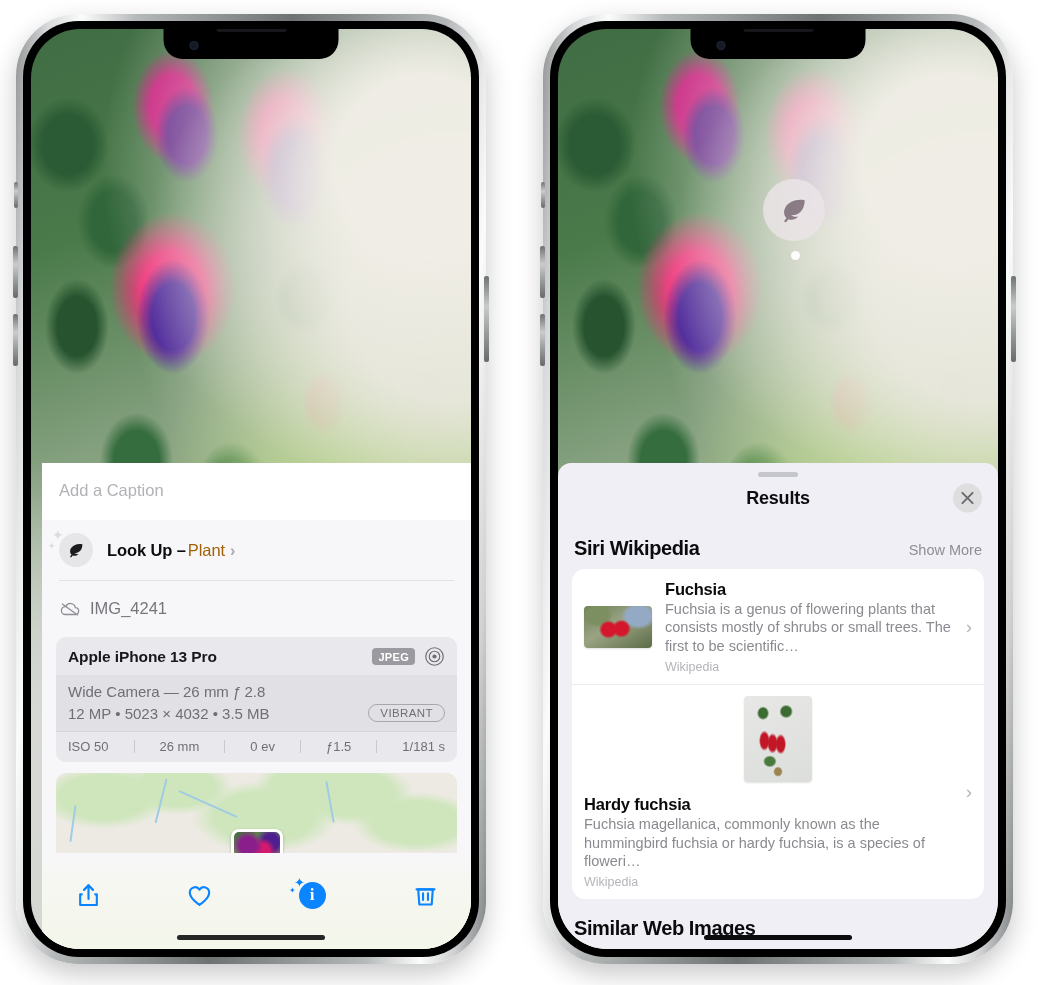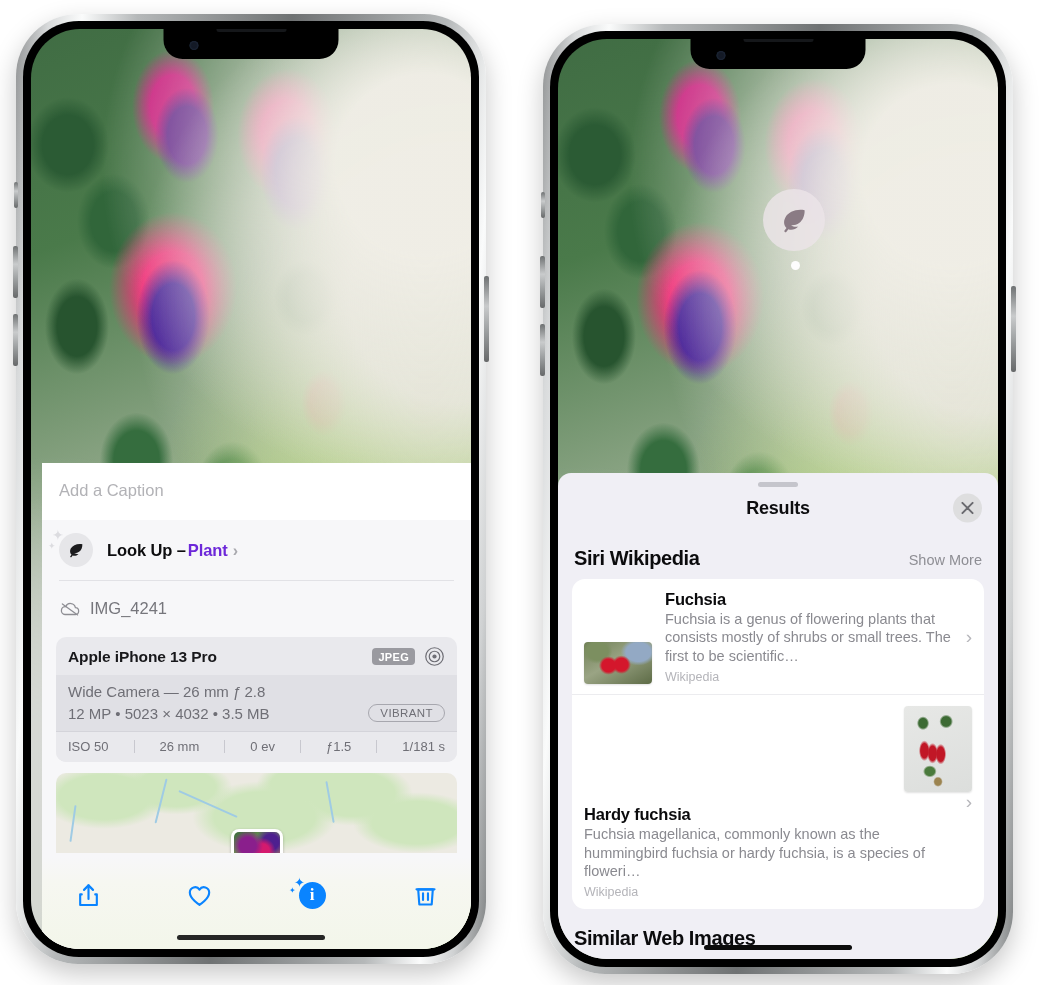--- a/index.html
+++ b/index.html
@@ -14,21 +14,21 @@
   
   .phone {
     position: absolute;
     width: 470px; height: 950px;
     border-radius: 62px;
     background: linear-gradient(95deg,#8e9091 0%,#d8dadb 6%,#fafbfb 12%,#b5b8b9 22%,#6f7273 50%,#b5b8b9 78%,#fafbfb 88%,#cfd1d2 94%,#7c7f80 100%);
     padding: 7px;
     box-shadow: 0 10px 26px rgba(0,0,0,.22);
   }
   .phone.left  { left: 16px;  top: 14px; }
-  .phone.right { left: 543px; top: 24px; }
+  .phone.right { left: 543px; top: 14px; }
 
   .bezel {
     width: 100%; height: 100%;
     background: #000;
     border-radius: 56px;
     padding: 8px;
     position: relative;
   }
   .screen {
     position: relative;
@@ -147,21 +147,21 @@
   .lookup-icon {
     width: 34px; height: 34px; border-radius: 50%;
     background: #e6e6e9;
     display: flex; align-items: center; justify-content: center;
   }
   .lookup-icon svg { width: 18px; height: 18px; fill: #1c1c1e; }
   .spark { position: absolute; color: #dcdce0; line-height: 1; }
   .spark.a { left: -7px; top: -5px; font-size: 14px; }
   .spark.b { left: -11px; top: 9px;  font-size: 9px; }
   .lookup-text { font-size: 16.5px; font-weight: 700; color: #0d0d0f; letter-spacing: -.1px; }
-  .lookup-text .plant { font-weight: 700; color: #6d28d9; margin-left: 2px; }
+  .lookup-text .plant { font-weight: 400; color: #a16207; margin-left: 2px; }
   .chev-sm { color: #a9a9ae; font-size: 16px; margin-left: 5px; }
 
   .divider { height: 1px; background: #e2e2e6; margin: 0 17px; }
 
   .meta-block { padding: 12px 17px 10px; }
   .meta-line1 { display: flex; align-items: baseline; justify-content: space-between; }
   .meta-date { font-size: 16.5px; font-weight: 700; color: #0d0d0f; letter-spacing: -.2px; }
   .adjust-link { font-size: 16.5px; color: #0a84ff; }
   .meta-line2 { display: flex; align-items: center; gap: 9px; margin-top: 6px; }
   .meta-line2 svg { width: 22px; height: 16px; }
@@ -296,21 +296,21 @@
   }
   .section-title { font-size: 20px; font-weight: 700; color: #0b0b0d; letter-spacing: -.4px; }
   .show-more { font-size: 14.5px; color: #8e8e94; }
 
   .knowledge-card {
     margin: 0 14px;
     background: #fff;
     border-radius: 13px;
     overflow: hidden;
   }
-  .k-item { display: flex; align-items: flex-end; padding: 11px 12px 10px; gap: 13px; position: relative; }
+  .k-item { display: flex; align-items: center; padding: 11px 12px 10px; gap: 13px; position: relative; }
   .k-item + .k-item { border-top: 1px solid #ececef; flex-direction: column; }
   .k-thumb { flex: 0 0 auto; border-radius: 4px; overflow: hidden; box-shadow: 0 1px 2px rgba(0,0,0,.12); }
   .k-thumb.landscape { width: 68px; height: 42px; }
   .k-thumb.portrait  { width: 68px; height: 86px; }
   .k-thumb i { display:block; width:100%; height:100%; }
   .thumb-a {
     background:
       radial-gradient(ellipse 14% 22% at 36% 56%, #d4172c 0 70%, rgba(0,0,0,0) 100%),
       radial-gradient(ellipse 14% 22% at 55% 54%, #d4172c 0 70%, rgba(0,0,0,0) 100%),
       radial-gradient(ellipse 22% 30% at 20% 22%, #7c8f60 0 70%, rgba(0,0,0,0) 100%),

